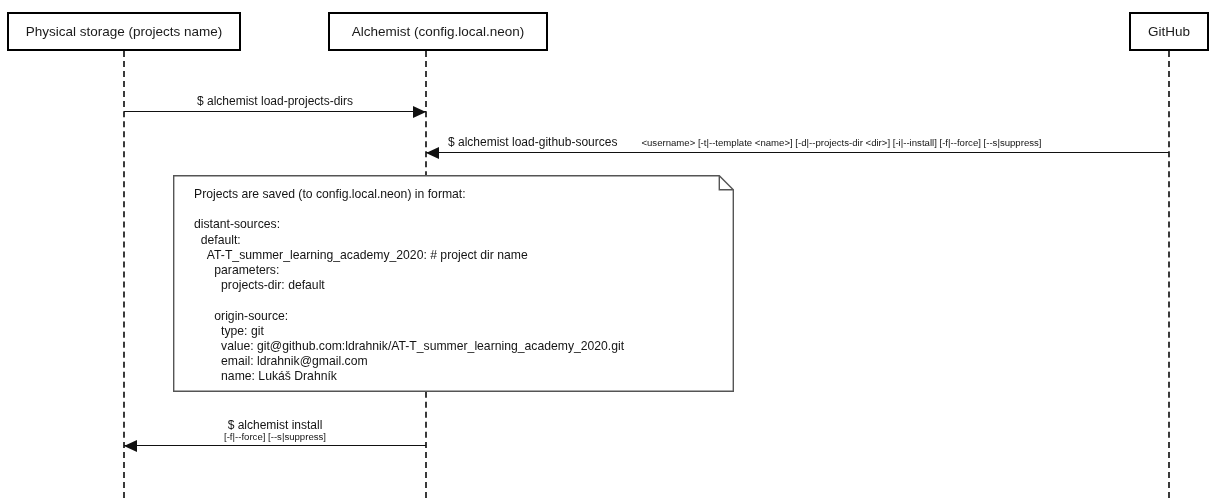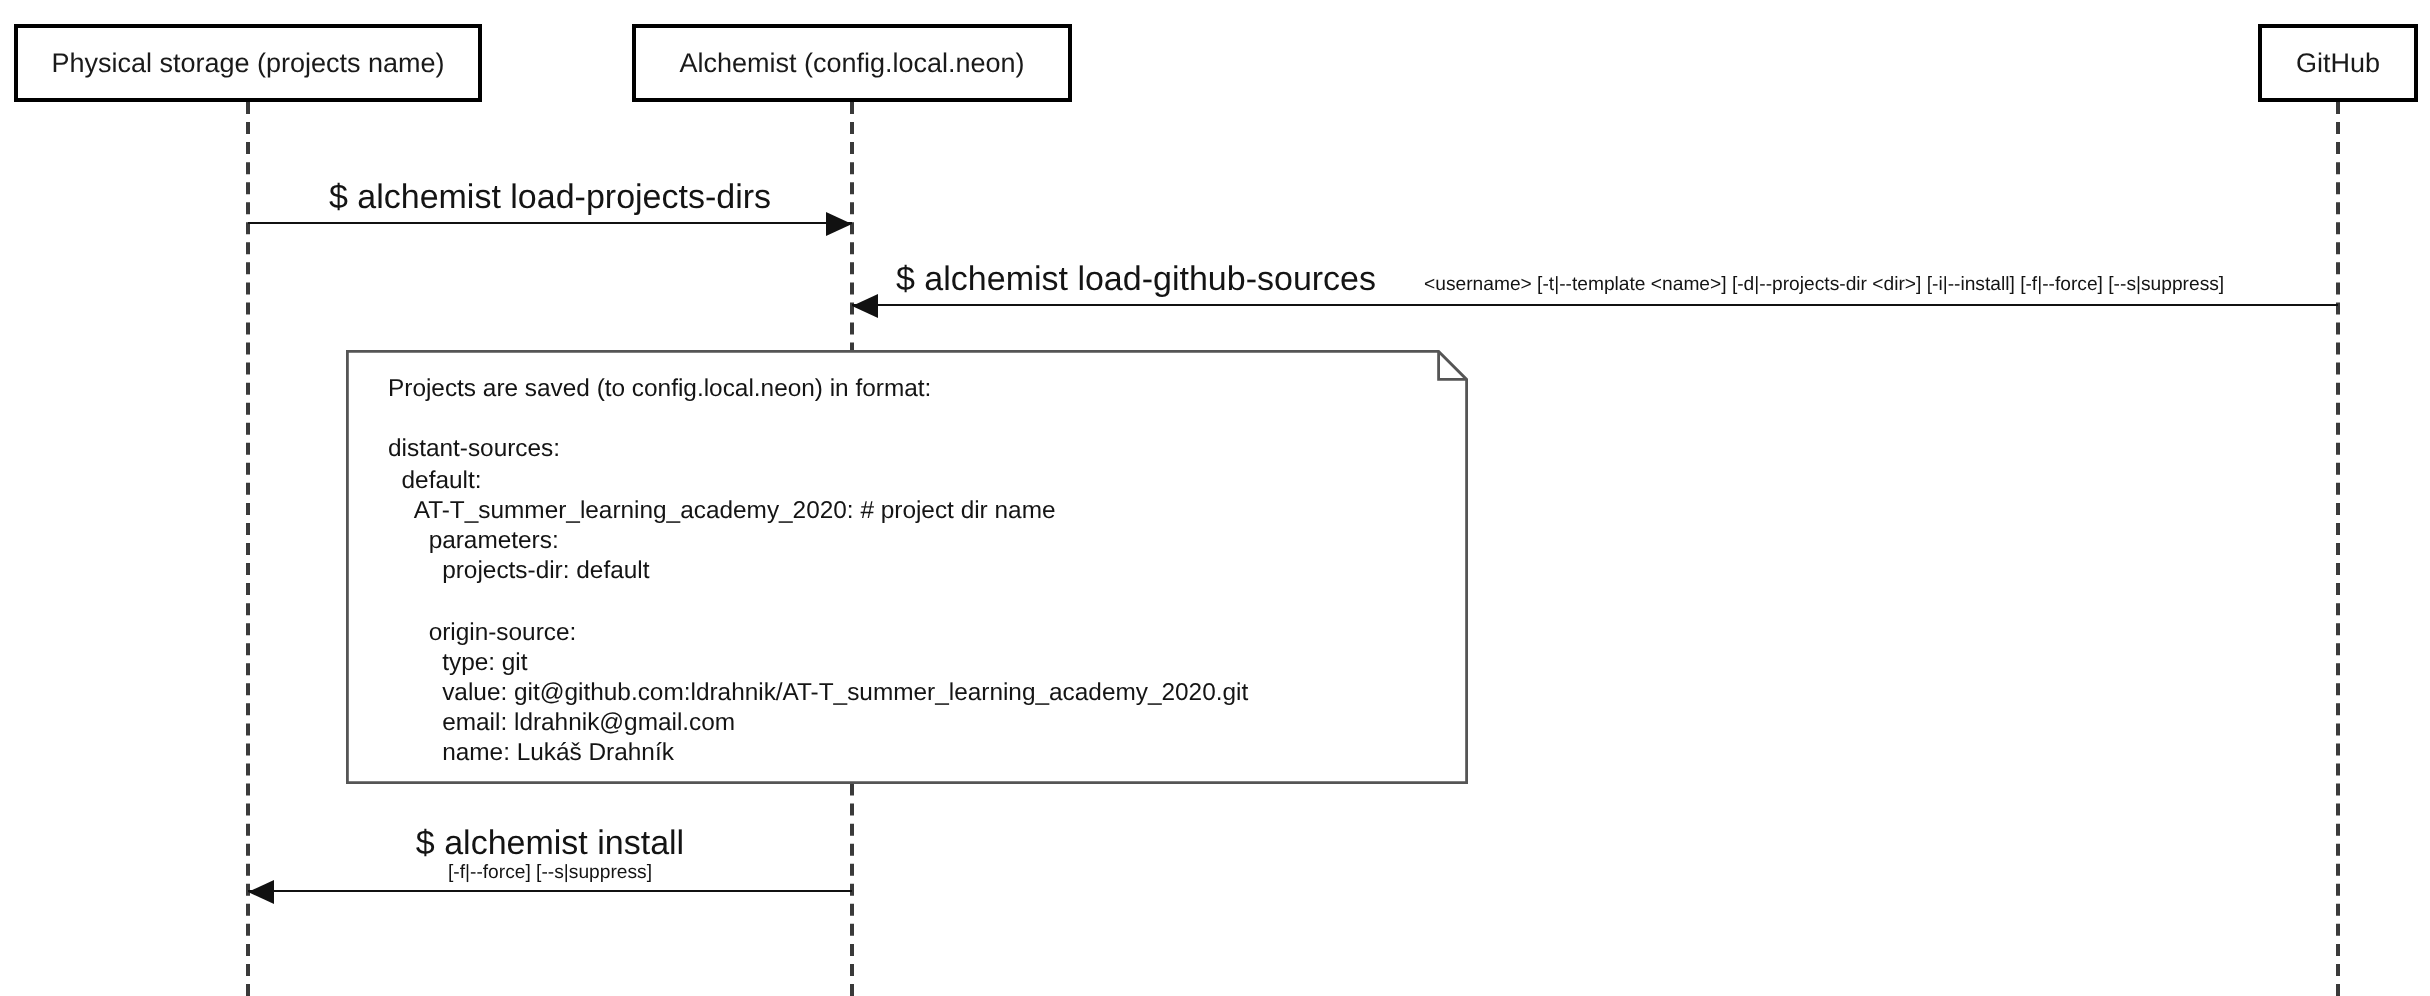--- a/index.html
+++ b/index.html
@@ -73,21 +73,21 @@
   }
   .msg-labels {
     position: absolute;
     bottom: 3px;
     text-align: center;
     color: #141414;
     line-height: 1.08;
     white-space: nowrap;
   }
   .msg-title {
-    font-size: 17px;
+    font-size: 12px;
     text-align: center;
   }
   .msg-params {
     font-size: 9.6px;
   }
   .msg-labels.inline .msg-title,
   .msg-labels.inline .msg-params {
     display: inline;
     vertical-align: baseline;
   }
@@ -122,21 +122,21 @@
 </style>
 </head>
 <body>
 
 <div id="diagram">
     <div class="lifeline" style="left: 123px; top: 51px; height: 447px;"></div>
     <div class="participant" style="left: 7px; top: 12px; width: 234px; height: 39px;">
       <span>Physical storage (projects name)</span>
     </div>
     <div class="lifeline" style="left: 425px; top: 51px; height: 447px;"></div>
-    <div class="participant" style="left: 316px; top: 12px; width: 220px; height: 39px; justify-content: center;">
+    <div class="participant" style="left: 328px; top: 12px; width: 220px; height: 39px; justify-content: center;">
       <span>Alchemist (config.local.neon)</span>
     </div>
     <div class="lifeline" style="left: 1168px; top: 51px; height: 447px;"></div>
     <div class="participant" style="left: 1129px; top: 12px; width: 80px; height: 39px;">
       <span>GitHub</span>
     </div>
     <div class="message" style="left: 124px; top: 111px; width: 302px;">
       <div class="msg-line" style="width: 302px;"></div>
       <div class="arrowhead right" style="left: 289px;"></div>
       <div class="msg-labels" style="left: 0px; width: 302px;">

